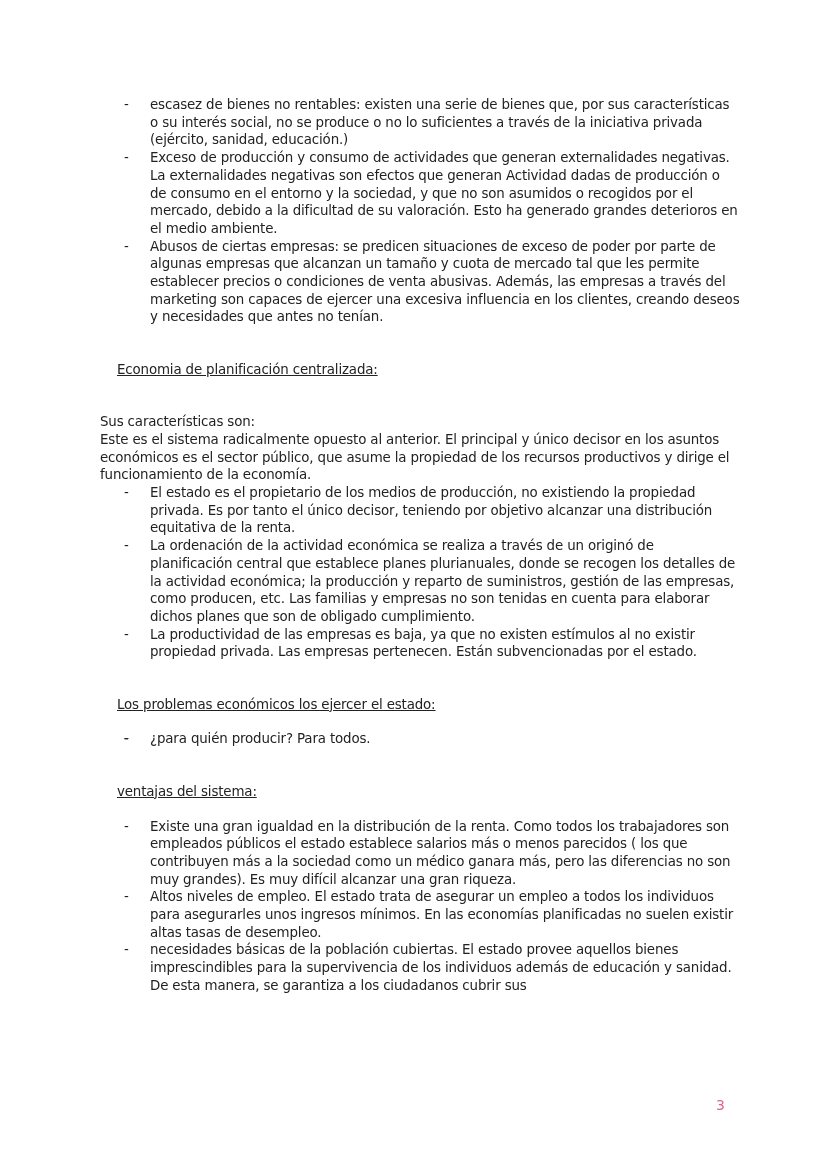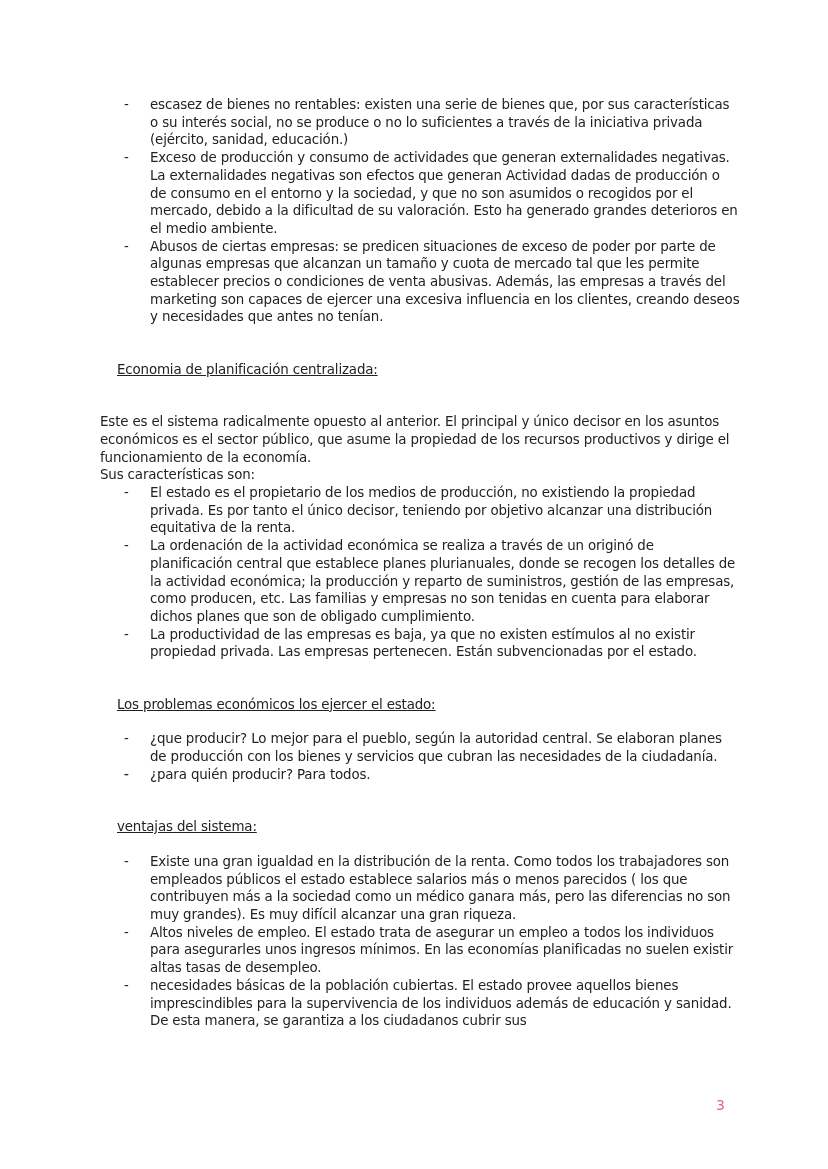--- a/index.html
+++ b/index.html
@@ -24,32 +24,32 @@
 
     <ul class="dash">
       <li><span class="dash">-</span><span>escasez de bienes no rentables: existen una serie de bienes que, por sus características o su interés social, no se produce o no lo suficientes a través de la iniciativa privada (ejército, sanidad, educación.)</span></li>
       <li><span class="dash">-</span><span>Exceso de producción y consumo de actividades que generan externalidades negativas. La externalidades negativas son efectos que generan Actividad dadas de producción o de consumo en el entorno y la sociedad, y que no son asumidos o recogidos por el mercado, debido a la dificultad de su valoración. Esto ha generado grandes deterioros en el medio ambiente.</span></li>
       <li><span class="dash">-</span><span>Abusos de ciertas empresas: se predicen situaciones de exceso de poder por parte de algunas empresas que alcanzan un tamaño y cuota de mercado tal que les permite establecer precios o condiciones de venta abusivas. Además, las empresas a través del marketing son capaces de ejercer una excesiva influencia en los clientes, creando deseos y necesidades que antes no tenían.</span></li>
     </ul>
 
     <div class="gap"></div>
     <p class="heading">Economia de planificación centralizada:</p>
     <div class="gap"></div>
+    <p>Sus características son:</p>
     <p>Este es el sistema radicalmente opuesto al anterior. El principal y único decisor en los asuntos económicos es el sector público, que asume la propiedad de los recursos productivos y dirige el funcionamiento de la economía.</p>
-    <p>Sus características son:</p>
     <ul class="dash">
       <li><span class="dash">-</span><span>El estado es el propietario de los medios de producción,  no existiendo la propiedad privada. Es por tanto el único decisor, teniendo por objetivo alcanzar una distribución equitativa de la renta.</span></li>
       <li><span class="dash">-</span><span>La ordenación de la actividad económica se realiza a través de un originó de planificación central que establece planes plurianuales, donde se recogen los detalles de la actividad económica; la producción y reparto de suministros, gestión de las empresas, como producen, etc. Las familias y empresas no son tenidas en cuenta para elaborar dichos planes que son de obligado cumplimiento.</span></li>
       <li><span class="dash">-</span><span>La productividad de las empresas es baja, ya que no existen estímulos al no existir propiedad privada. Las empresas pertenecen. Están subvencionadas por el estado.</span></li>
     </ul>
 
     <div class="gap"></div>
     <p class="heading">Los problemas económicos los ejercer el estado:</p>
     <ul class="dash">
-      <li><span class="dash">-</span><span>¿que producir? Lo mejor para el pueblo, según la autoridad central. Se elaboran planes de producción con los bienes y servicios que cubran las necesidades de la ciudadanía.</span></li>
+      <li><span class="dash">-</span></li>
       <li><span class="dash">-</span></li>
       <li><span class="dash">-</span><span>¿para quién producir? Para todos.</span></li>
     </ul>
 
     <div class="gap"></div>
     <p class="heading">ventajas del sistema:</p>
     <ul class="dash">
       <li><span class="dash">-</span><span>Existe una gran igualdad en la distribución de la renta. Como todos los trabajadores son empleados públicos el estado establece salarios más o menos parecidos ( los que contribuyen más a la sociedad como un médico ganara más, pero las diferencias no son muy grandes). Es muy difícil alcanzar una gran riqueza.</span></li>
       <li><span class="dash">-</span><span>Altos niveles de empleo. El estado trata de asegurar un empleo a todos los individuos para asegurarles unos ingresos mínimos. En las economías planificadas no suelen existir altas tasas de desempleo.</span></li>
       <li><span class="dash">-</span><span>necesidades básicas de la población cubiertas. El estado provee aquellos bienes imprescindibles para la supervivencia de los individuos además de educación y sanidad. De esta manera, se garantiza a los ciudadanos cubrir sus</span></li>

